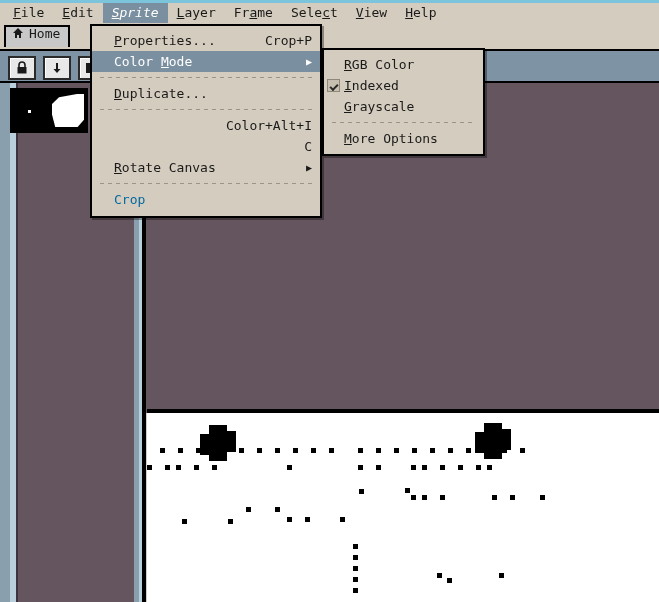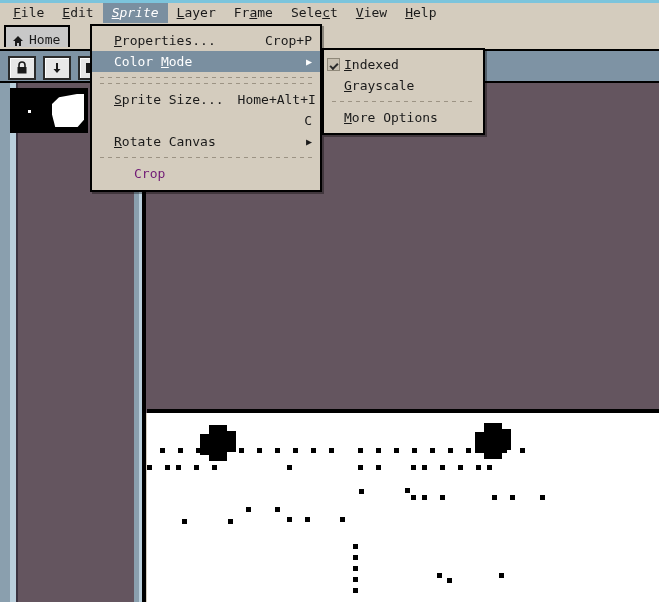--- a/index.html
+++ b/index.html
@@ -66,21 +66,21 @@
     background: #d4ccbe;
   }
   .tab {
     position: absolute;
     left: 4px; top: 2px;
     height: 22px;
     background: #c8c8c8;
     border: 2px solid #000000;
     border-bottom: none;
     display: flex;
-    align-items: flex-end;
+    align-items: flex-start;
     padding: 0 8px 0 6px;
     box-sizing: border-box;
   }
   .tab .home-glyph {
     display: inline-block;
     width: 12px; height: 12px;
     margin-right: 5px;
     position: relative;
   }
   .tab .home-glyph svg { display:block; }
@@ -229,21 +229,21 @@
     box-sizing: border-box;
     font-size: 13px;
     color: #1a1a1a;
     white-space: nowrap;
   }
   .dd-row .mn { text-decoration: underline; }
   .dd-row.highlight {
     background: #7a8fa0;
     color: #ffffff;
   }
-  .dd-row.disabled { color: #701a75; margin-left: 20px; }
+  .dd-row.disabled { color: #0369a1; }
   .dd-label { flex: 0 0 auto; }
   .dd-accel {
     margin-left: auto;
     padding-left: 14px;
     font-size: 13px;
   }
   .dd-arrow {
     margin-left: auto;
     font-size: 10px;
     line-height: 10px;
@@ -432,40 +432,45 @@
   <div class="dropdown" id="sprite-menu">
       <div class="dd-row">
         <span class="dd-label"><span class="mn">P</span>roperties...</span>
         <span class="dd-accel">Crop+P</span>
       </div>
       <div class="dd-row highlight">
         <span class="dd-label">Color <span class="mn">M</span>ode</span>
         <span class="dd-arrow">▶</span>
       </div>
       <div class="dd-sep"></div>
+      <div class="dd-row">
+        <span class="dd-label"><span class="mn">D</span>uplicate...</span>
+      </div>
       <div class="dd-sep"></div>
       <div class="dd-row">
-        <span class="dd-label"><span class="mn">S</span>prite Size...</span>
-        <span class="dd-accel">Home+Alt+I</span>
+        <span class="dd-accel">Color+Alt+I</span>
       </div>
       <div class="dd-row">
         <span class="dd-accel">C</span>
       </div>
       <div class="dd-row">
         <span class="dd-label"><span class="mn">R</span>otate Canvas</span>
         <span class="dd-arrow">▶</span>
       </div>
       <div class="dd-sep"></div>
       <div class="dd-row disabled">
         <span class="dd-label">Crop</span>
       </div>
     </div>
 
   <div class="submenu" id="color-mode-submenu">
       <div class="sm-row">
+        <span><span class="mn">R</span>GB Color</span>
+      </div>
+      <div class="sm-row">
         <span class="check-glyph"></span>
         <span><span class="mn">I</span>ndexed</span>
       </div>
       <div class="sm-row">
         <span><span class="mn">G</span>rayscale</span>
       </div>
       <div class="dd-sep"></div>
       <div class="sm-row">
         <span><span class="mn">M</span>ore Options</span>
       </div>

